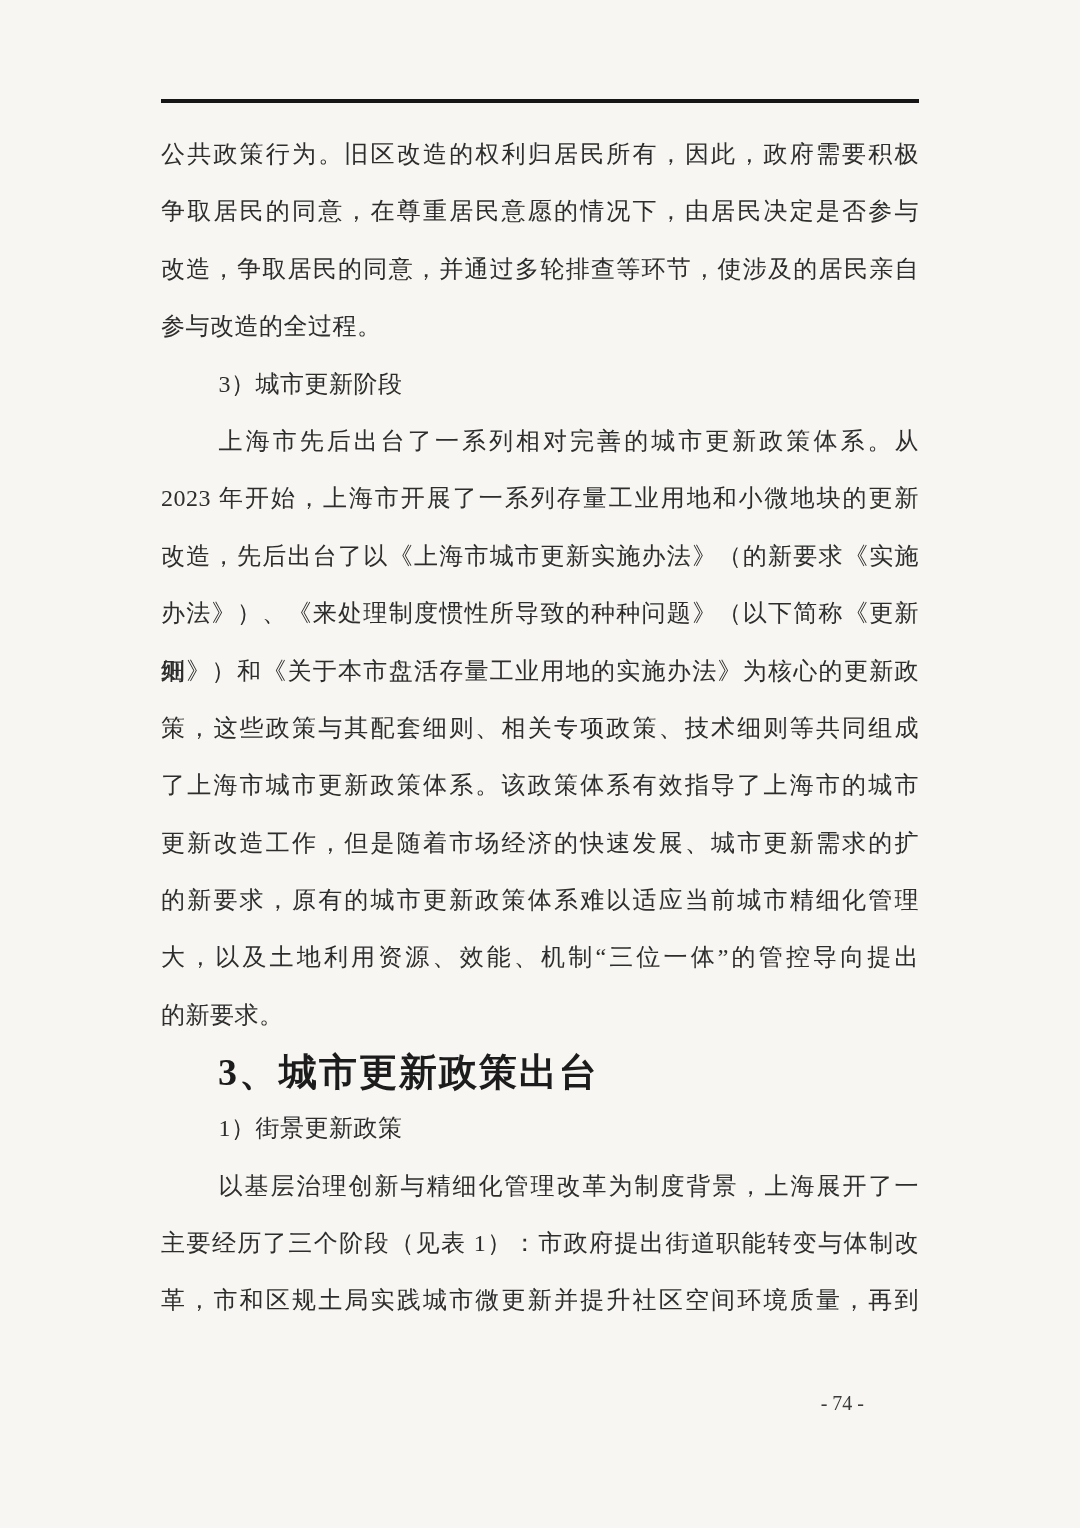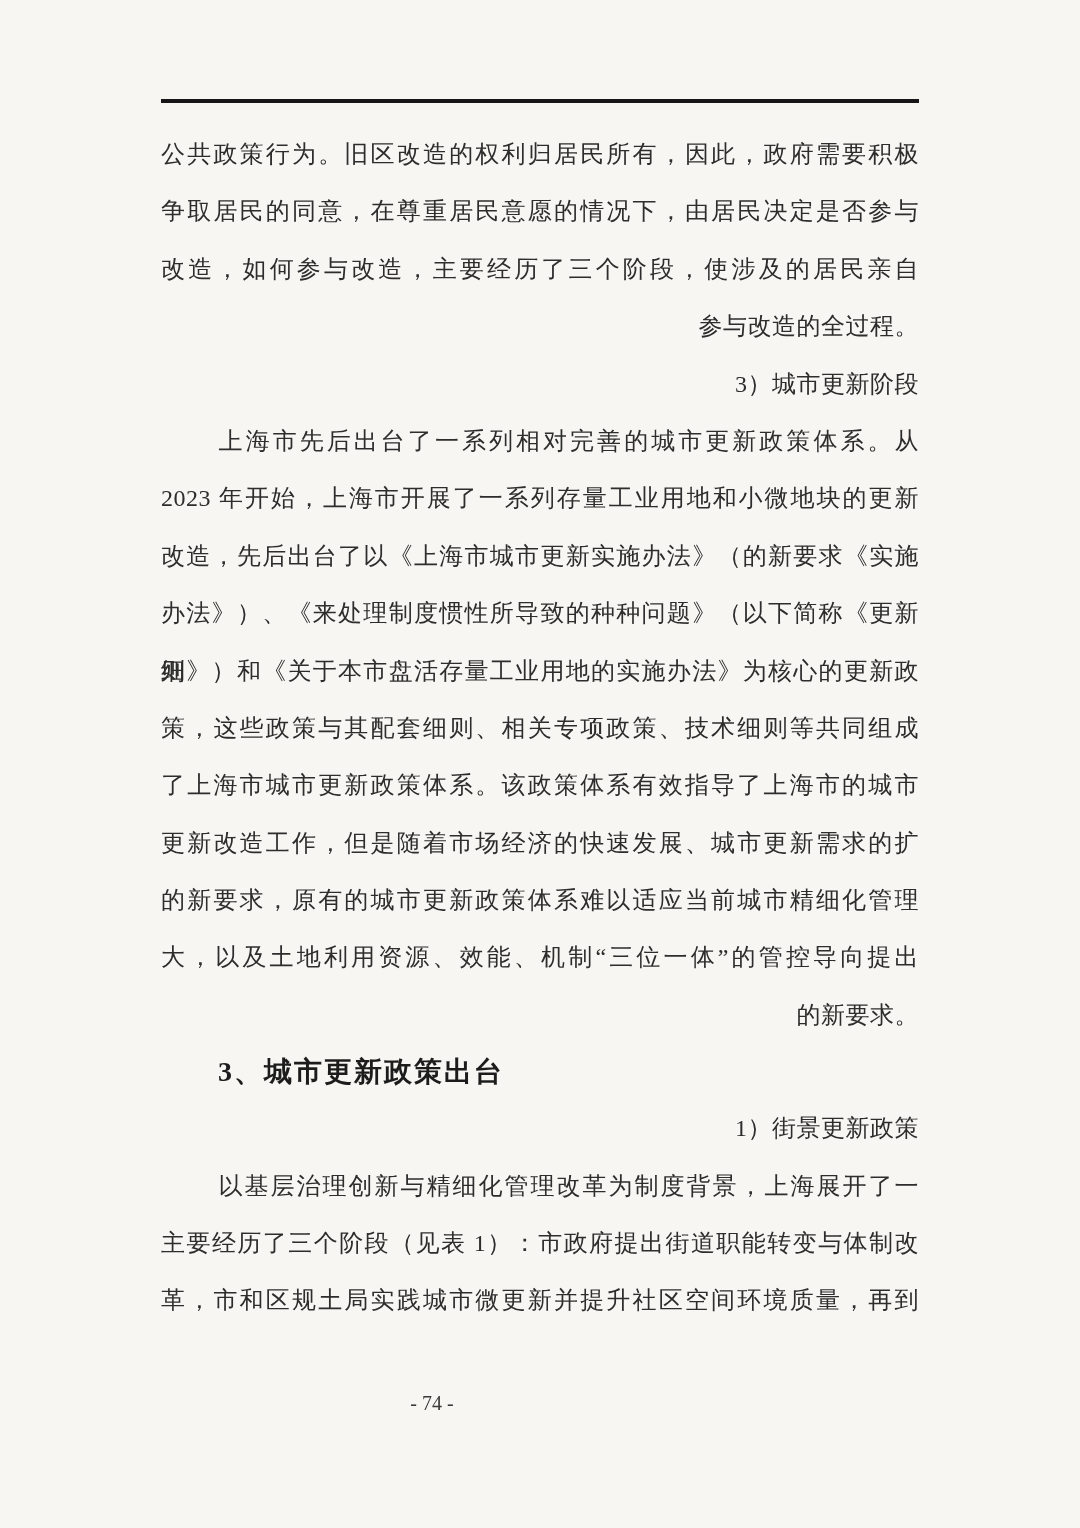--- a/index.html
+++ b/index.html
@@ -42,57 +42,57 @@
     color: #2d2d2d;
   }
   
   .line.j {
     text-align: justify;
     text-align-last: justify;
     text-justify: inter-character;
   }
   
   .line.p {
-    text-align: right;
+    text-align: left;
   }
   .ind {
     text-indent: 2.4em;
   }
   .section-heading {
-    font-size: 28px;
+    font-size: 38px;
     font-weight: bold;
     line-height: 56px;
     height: 56px;
     color: #1c1c1c;
     text-indent: 57px;
     letter-spacing: 2px;
     font-family: "Liberation Serif", "DejaVu Serif", serif;
   }
   .page-number {
     position: absolute;
     left: 0;
     top: 1392px;
     width: 864px;
-    text-align: center;
+    text-align: right;
     font-size: 20px;
     color: #3a3a3a;
     font-family: "Liberation Serif", "DejaVu Serif", serif;
   }
 </style>
 </head>
 <body>
 
 <div class="page">
 
   <div class="header-rule"></div>
 
   <div class="content">
     <div class="line j">公共政策行为。旧区改造的权利归居民所有，因此，政府需要积极</div>
     <div class="line j">争取居民的同意，在尊重居民意愿的情况下，由居民决定是否参与</div>
-    <div class="line j">改造，如何参与改造，主要经历了三个阶段，使涉及的居民亲自</div>
+    <div class="line j">改造，争取居民的同意，并通过多轮排查等环节，使涉及的居民亲自</div>
     <div class="line p">参与改造的全过程。</div>
     <div class="line p ind">3）城市更新阶段</div>
     <div class="line j ind">上海市先后出台了一系列相对完善的城市更新政策体系。从</div>
     <div class="line j">2023 年开始，上海市开展了一系列存量工业用地和小微地块的更新</div>
     <div class="line j">改造，先后出台了以《上海市城市更新实施办法》（的新要求《实施</div>
     <div class="line j">办法》）、《来处理制度惯性所导致的种种问题》（以下简称《更新细</div>
     <div class="line j">则》）和《关于本市盘活存量工业用地的实施办法》为核心的更新政</div>
     <div class="line j">策，这些政策与其配套细则、相关专项政策、技术细则等共同组成</div>
     <div class="line j">了上海市城市更新政策体系。该政策体系有效指导了上海市的城市</div>
     <div class="line j">更新改造工作，但是随着市场经济的快速发展、城市更新需求的扩</div>

